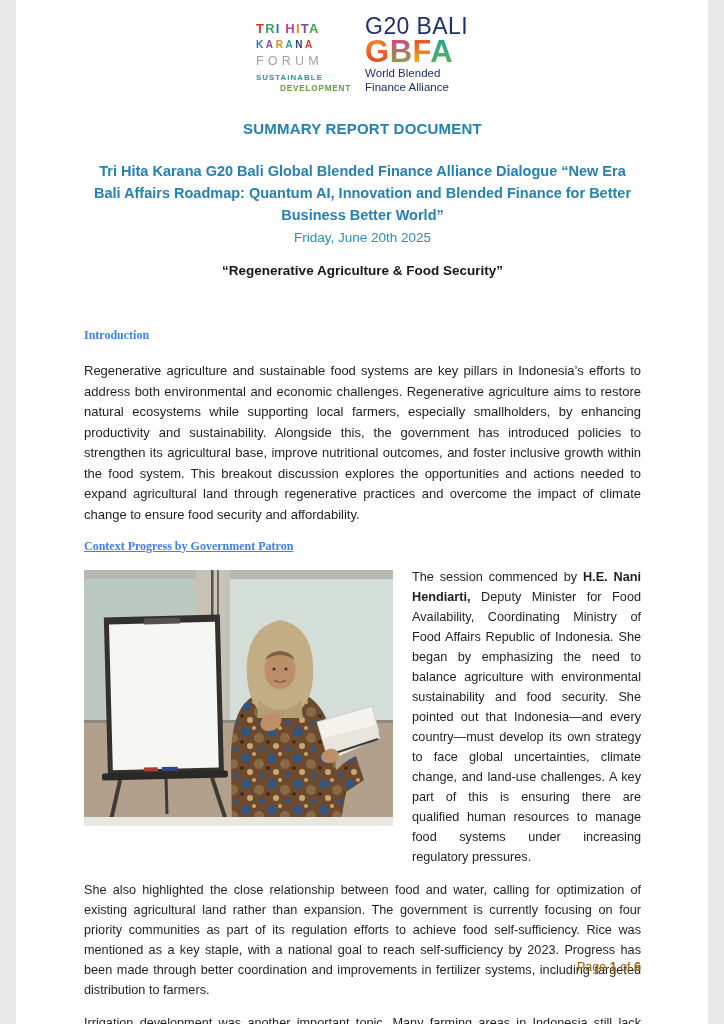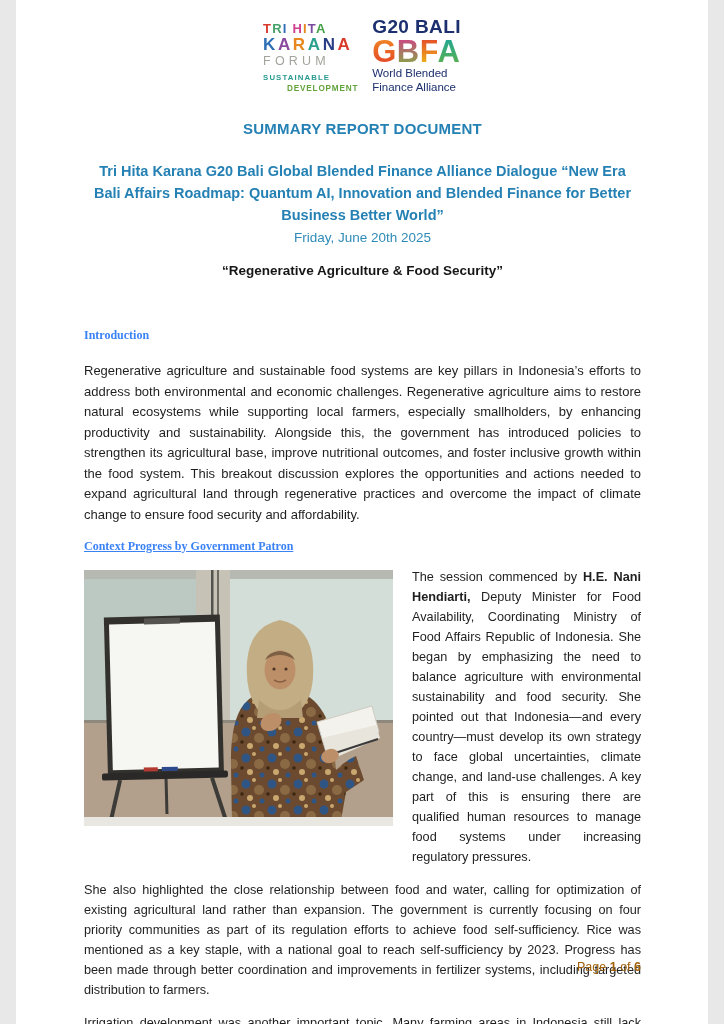--- a/index.html
+++ b/index.html
@@ -4,26 +4,26 @@
 <style>
   html,body{margin:0;padding:0;background:#e8e8e8;}
   .page{
     position:relative;width:692px;height:1024px;margin:0 auto;background:#ffffff;
     font-family:"Liberation Sans",sans-serif;color:#1f1f1f;overflow:hidden;
   }
   
   .logos{display:flex;justify-content:center;align-items:flex-start;gap:14px;padding-top:17px;}
   .thk-logo{text-align:left;padding-top:4px;}
   .thk-l1{font-size:13px;font-weight:700;letter-spacing:1.2px;line-height:16px;white-space:pre;}
-  .thk-l2{font-size:17px;font-weight:700;letter-spacing:2.6px;line-height:16px;white-space:pre;}
+  .thk-l2{font-size:10px;font-weight:700;letter-spacing:2.6px;line-height:16px;white-space:pre;}
   .thk-forum{font-size:12.5px;font-weight:400;letter-spacing:4.2px;line-height:17px;white-space:pre;}
   .thk-sus{font-size:7.8px;font-weight:700;letter-spacing:1.1px;line-height:10px;margin-top:3px;}
   .thk-dev{font-size:8.2px;font-weight:700;letter-spacing:0.8px;line-height:11px;}
   .gbfa-logo{text-align:left;}
-  .gbfa-l1{font-size:19px;font-weight:700;letter-spacing:0.4px;line-height:19px;}
+  .gbfa-l1{font-size:23px;font-weight:400;letter-spacing:0.4px;line-height:19px;}
   .gbfa-big{font-size:31px;font-weight:800;line-height:31px;letter-spacing:0.5px;}
   .gbfa-sub{font-size:11.5px;line-height:13.5px;}
   
   .doc-title{margin:26px 0 0;text-align:center;font-size:15px;font-weight:700;letter-spacing:0.2px;}
   .event-title{margin:23px auto 0;text-align:center;font-size:14.5px;font-weight:700;line-height:22px;max-width:606px;}
   .event-date{margin-top:1px;text-align:center;font-size:13.5px;line-height:21px;}
   .workshop{margin-top:12px;text-align:center;font-size:13.5px;font-weight:700;line-height:22px;color:#161616;}
   
   .content{padding:0 67px 0 68px;}
   .section-heading{margin:46px 0 0;font-size:12px;font-weight:700;color:#3b82f6;font-family:Liberation Serif, serif;}

